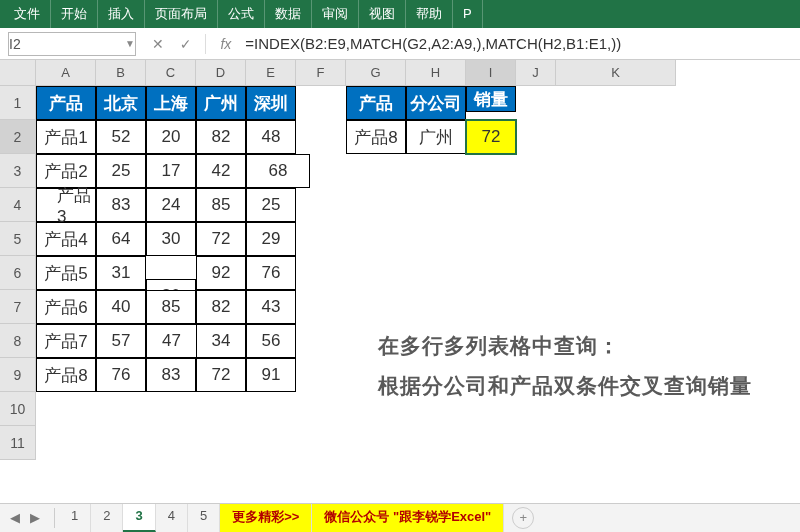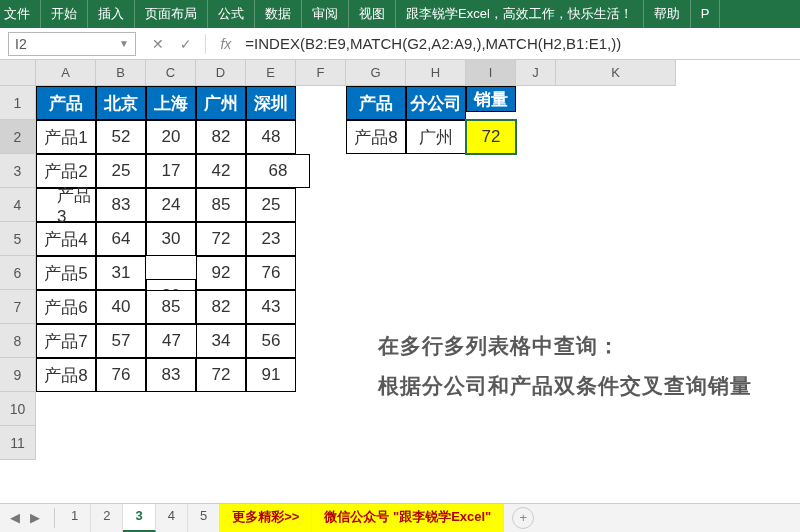--- a/index.html
+++ b/index.html
@@ -1,21 +1,21 @@
 <!DOCTYPE html>
 <html><head>
 <meta charset="utf-8">
 <style>
 * { margin: 0; padding: 0; box-sizing: border-box; font-family: "Microsoft YaHei", Arial, sans-serif; }
 body { width: 800px; height: 532px; overflow: hidden; background: #fff; font-size: 13px; }
 .ribbon { background: #217346; color: #fff; display: flex; align-items: center; height: 28px; font-size: 13px; }
 .ribbon-tab { padding: 0 10px; height: 28px; line-height: 28px; border-right: 1px solid rgba(255,255,255,0.25); cursor: pointer; }
-.ribbon-tab.first { padding-left: 4px; }
+.ribbon-tab.first { padding-left: 14px; }
 .namebox-row { display: flex; align-items: center; height: 32px; border-bottom: 1px solid #ccc; background:#fff; }
-.namebox { width: 128px; height: 24px; margin: 4px 8px 4px 8px; border: 1px solid #b7b7b7; display:flex; align-items:center; padding:0 6px; justify-content:space-between; color:#555; font-size:14px; }
+.namebox { width: 128px; height: 24px; margin: 4px 8px 4px 8px; border: 1px solid #b7b7b7; display:flex; align-items:center; padding:0 0; justify-content:space-between; color:#555; font-size:14px; }
 .nb-dd { color:#888; font-size:10px; }
 .fx-sep { width:1px; height:20px; background:#ddd; margin:0 6px; }
 .fx-btn { color:#888; font-size:14px; font-style:italic; padding:0 8px; }
 .fx-btn.x { font-style:normal; }
 .formula-bar { flex:1; height:24px; display:flex; align-items:center; padding:0 6px; font-size:15px; color:#333; font-family: Calibri, Arial; }
 .grid-wrap { position:relative; height:443px; overflow:hidden; background:#fff; }
 .corner { position:absolute; left:0; top:0; width:36px; height:26px; background:#e6e6e6; border-right:1px solid #ccc; border-bottom:1px solid #ccc; }
 .col-headers { position:absolute; left:36px; top:0; height:26px; display:flex; }
 .col-h { background:#e6e6e6; border-right:1px solid #ccc; border-bottom:1px solid #ccc; text-align:center; line-height:26px; color:#555; font-size:13px; }
 .col-h.sel { background:#d2d2d2; }
@@ -43,21 +43,20 @@
 
 <div class="ribbon" id="ribbon">
     <div class="ribbon-tab first">文件</div>
     <div class="ribbon-tab">开始</div>
     <div class="ribbon-tab">插入</div>
     <div class="ribbon-tab">页面布局</div>
     <div class="ribbon-tab">公式</div>
     <div class="ribbon-tab">数据</div>
     <div class="ribbon-tab">审阅</div>
     <div class="ribbon-tab">视图</div>
-    <div class="ribbon-tab">跟李锐学Excel，高效工作，快乐生活！</div>
     <div class="ribbon-tab">帮助</div>
     <div class="ribbon-tab">P</div>
   </div>
 
 <div class="namebox-row">
   <div class="namebox">
     <span>I2</span>
     <span class="nb-dd">▼</span>
   </div>
   <span class="fx-btn x">✕</span>
@@ -115,21 +114,21 @@
       <div class="cell data-td" style="left: 210px; top: 68px; width: 64px; height: 34px;">68</div>
       <div class="cell data-td" style="left: 0px; top: 102px; width: 60px; height: 34px; padding-left: 20px;">产品3</div>
       <div class="cell data-td" style="left: 60px; top: 102px; width: 50px; height: 34px;">83</div>
       <div class="cell data-td" style="left: 110px; top: 102px; width: 50px; height: 34px;">24</div>
       <div class="cell data-td" style="left: 160px; top: 102px; width: 50px; height: 34px;">85</div>
       <div class="cell data-td" style="left: 210px; top: 102px; width: 50px; height: 34px;">25</div>
       <div class="cell data-td" style="left: 0px; top: 136px; width: 60px; height: 34px;">产品4</div>
       <div class="cell data-td" style="left: 60px; top: 136px; width: 50px; height: 34px;">64</div>
       <div class="cell data-td" style="left: 110px; top: 136px; width: 50px; height: 34px;">30</div>
       <div class="cell data-td" style="left: 160px; top: 136px; width: 50px; height: 34px;">72</div>
-      <div class="cell data-td" style="left: 210px; top: 136px; width: 50px; height: 34px;">23</div>
+      <div class="cell data-td" style="left: 210px; top: 136px; width: 50px; height: 34px;">29</div>
       <div class="cell data-td" style="left: 0px; top: 170px; width: 60px; height: 34px;">产品5</div>
       <div class="cell data-td" style="left: 60px; top: 170px; width: 50px; height: 34px;">31</div>
       <div class="cell data-td" style="left: 110px; top: 170px; width: 50px; height: 34px; margin-top: 23px;">80</div>
       <div class="cell data-td" style="left: 160px; top: 170px; width: 50px; height: 34px;">92</div>
       <div class="cell data-td" style="left: 210px; top: 170px; width: 50px; height: 34px;">76</div>
       <div class="cell data-td" style="left: 0px; top: 204px; width: 60px; height: 34px;">产品6</div>
       <div class="cell data-td" style="left: 60px; top: 204px; width: 50px; height: 34px;">40</div>
       <div class="cell data-td" style="left: 110px; top: 204px; width: 50px; height: 34px;">85</div>
       <div class="cell data-td" style="left: 160px; top: 204px; width: 50px; height: 34px;">82</div>
       <div class="cell data-td" style="left: 210px; top: 204px; width: 50px; height: 34px;">43</div>

